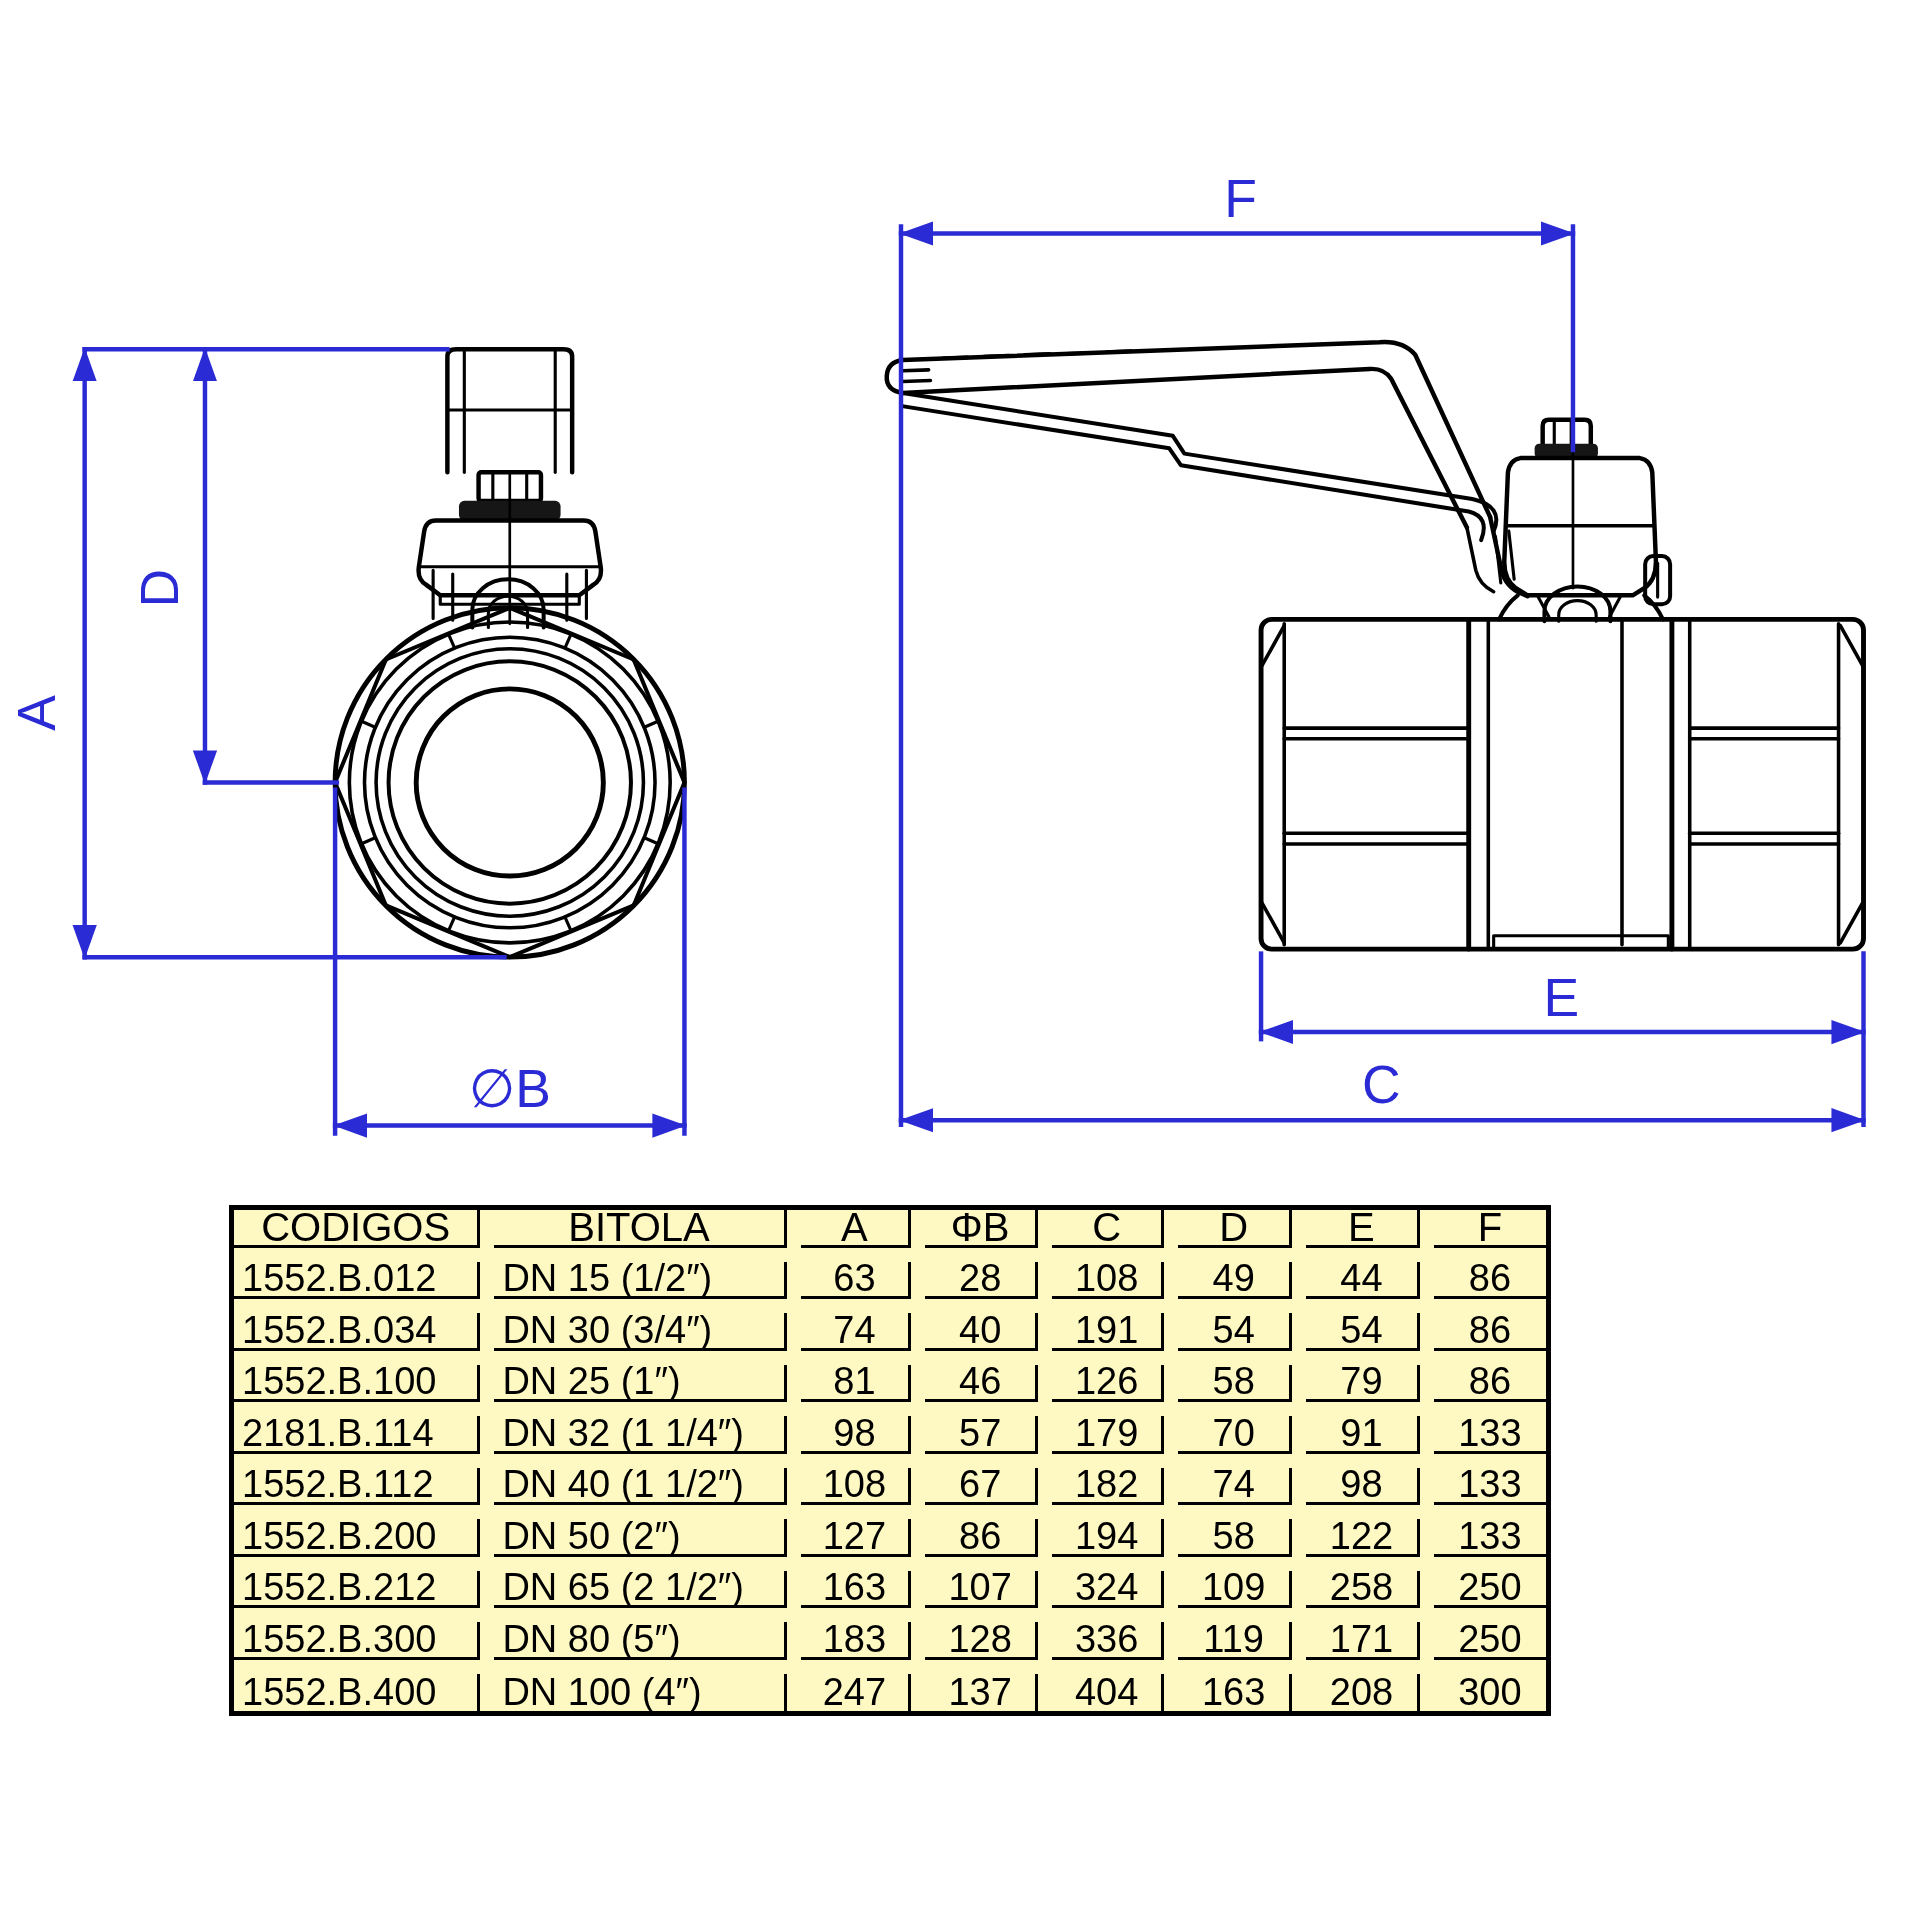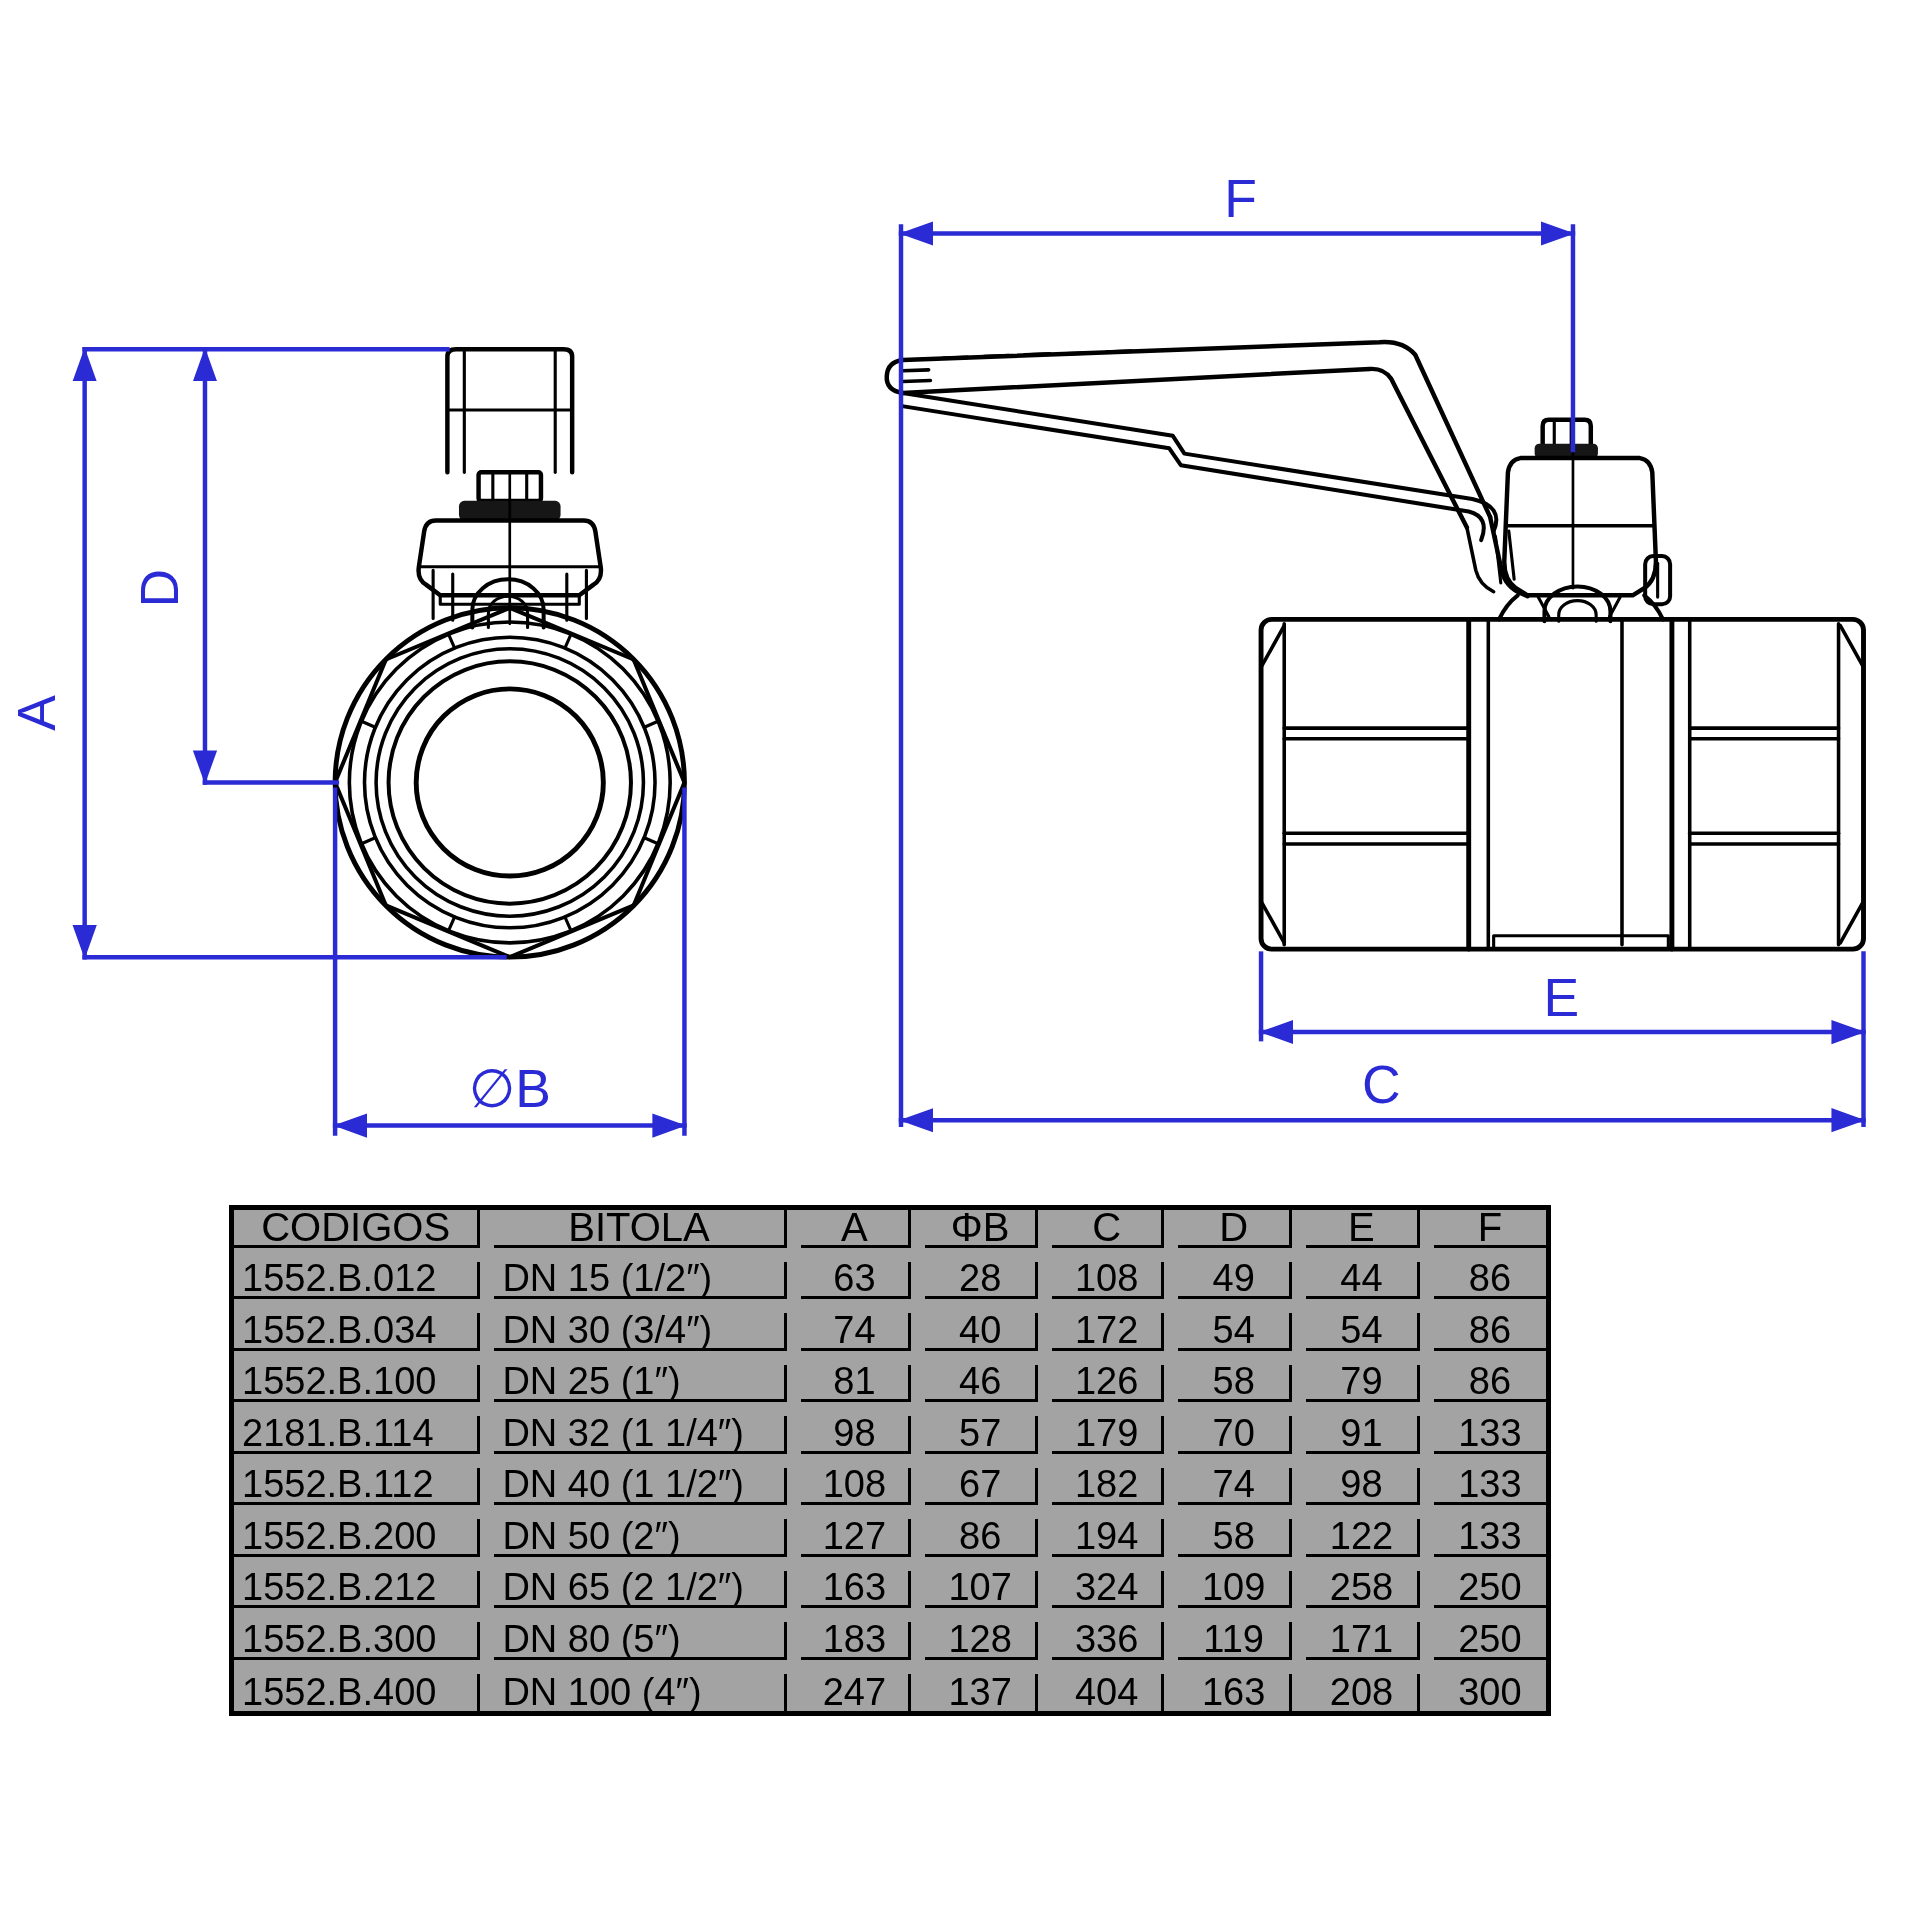--- a/index.html
+++ b/index.html
@@ -1,21 +1,21 @@
 <!DOCTYPE html>
 <html style="font-size:14.3px"><head>
 <meta charset="utf-8">
 <style>
   html,body{margin:0;padding:0;background:#ffffff;}
   body{width:1925px;height:1925px;position:relative;font-family:"Liberation Sans",sans-serif;}
   #drawing{position:absolute;left:0;top:0;width:1925px;height:1925px;}
   
   #dim-table{
     position:absolute;left:229px;top:1205px;width:1322px;height:511px;
-    box-sizing:border-box;border:5.3px solid #000;background:#a3a3a3;
+    box-sizing:border-box;border:5.3px solid #000;background:#fef9c3;
     display:grid;
     grid-template-columns:301fr 357fr 135fr 138fr 137fr 139fr 139fr 137fr;
     grid-template-rows:repeat(10,1fr);
     gap:14px;
   }
   #dim-table .cell{
     box-sizing:border-box;
     border-right:3.6px solid #000;border-bottom:3.6px solid #000;
     display:flex;align-items:center;justify-content:center;
     font-size:38px;color:#000;white-space:nowrap;overflow:hidden;
@@ -202,21 +202,21 @@
   <div class="cell">28</div>
   <div class="cell">108</div>
   <div class="cell">49</div>
   <div class="cell">44</div>
   <div class="cell last-col">86</div>
 
   <div class="cell left">1552.B.034</div>
   <div class="cell left">DN 30 (3/4″)</div>
   <div class="cell">74</div>
   <div class="cell">40</div>
-  <div class="cell">172</div>
+  <div class="cell">191</div>
   <div class="cell">54</div>
   <div class="cell">54</div>
   <div class="cell last-col">86</div>
 
   <div class="cell left">1552.B.100</div>
   <div class="cell left">DN 25 (1″)</div>
   <div class="cell">81</div>
   <div class="cell">46</div>
   <div class="cell">126</div>
   <div class="cell">58</div>

